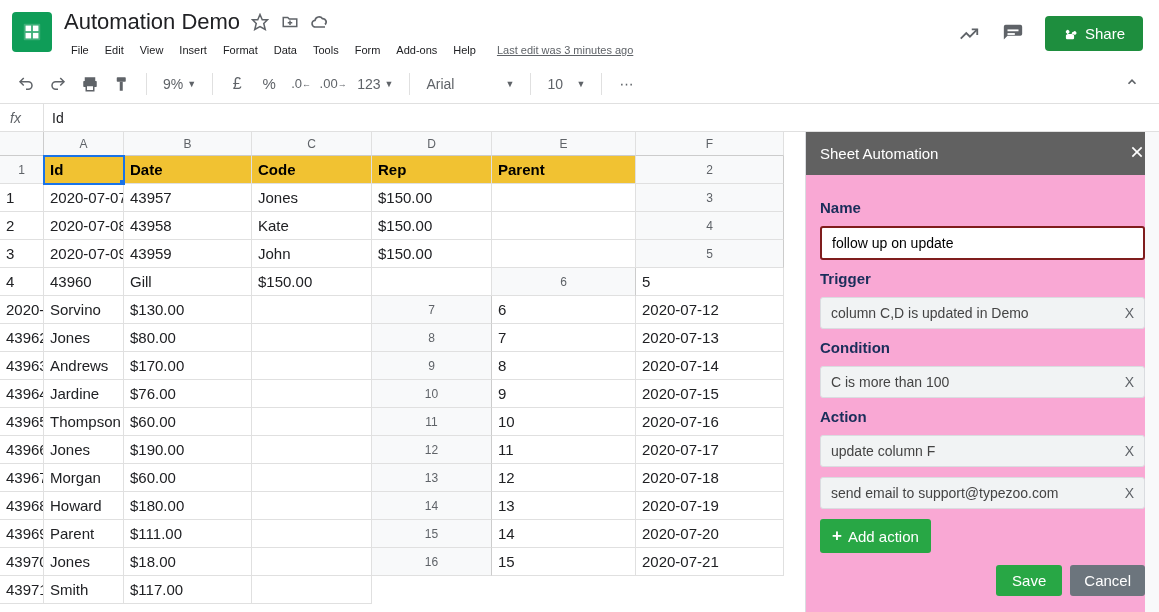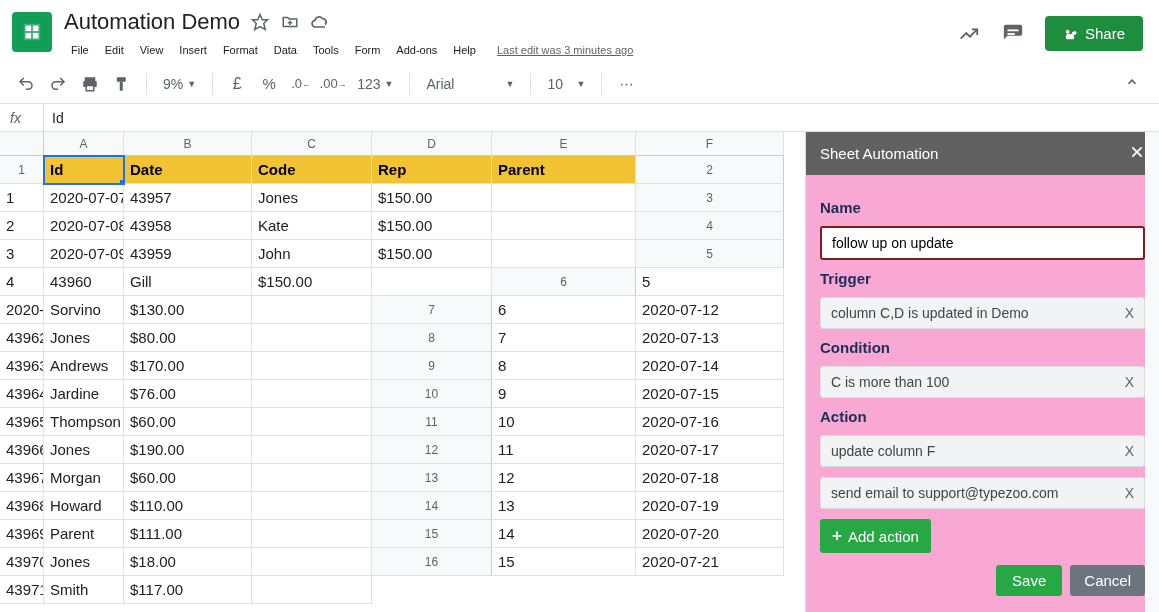--- a/index.html
+++ b/index.html
@@ -288,21 +288,21 @@
         <div class="cell">2020-07-17</div>
         <div class="cell">43967</div>
         <div class="cell">Morgan</div>
         <div class="cell">$60.00</div>
         <div class="cell"></div>
         <div class="row-header">13</div>
         <div class="cell">12</div>
         <div class="cell">2020-07-18</div>
         <div class="cell">43968</div>
         <div class="cell">Howard</div>
-        <div class="cell">$110.00</div>
+        <div class="cell">$180.00</div>
         <div class="cell"></div>
         <div class="row-header">14</div>
         <div class="cell">13</div>
         <div class="cell">2020-07-19</div>
         <div class="cell">43969</div>
         <div class="cell">Parent</div>
         <div class="cell">$111.00</div>
         <div class="cell"></div>
         <div class="row-header">15</div>
         <div class="cell">14</div>

